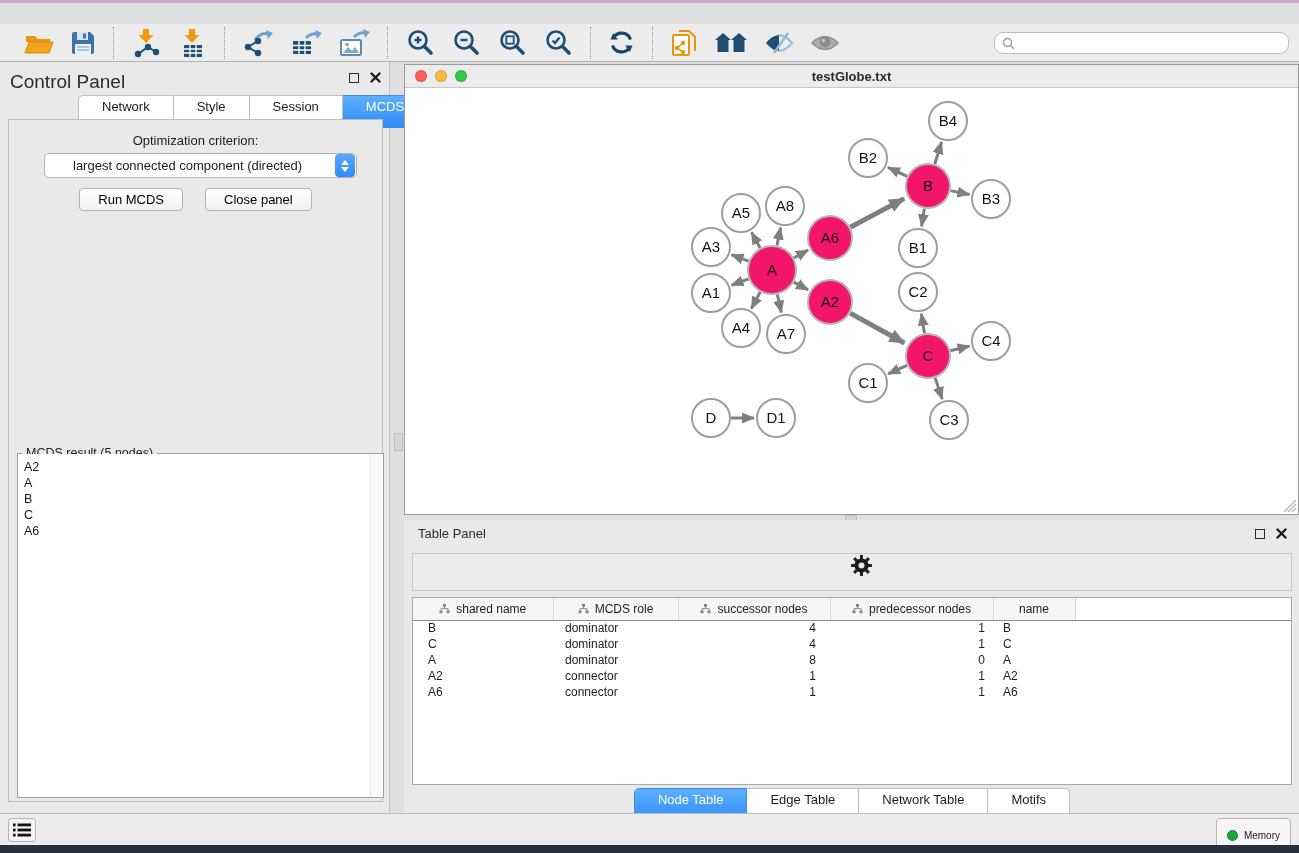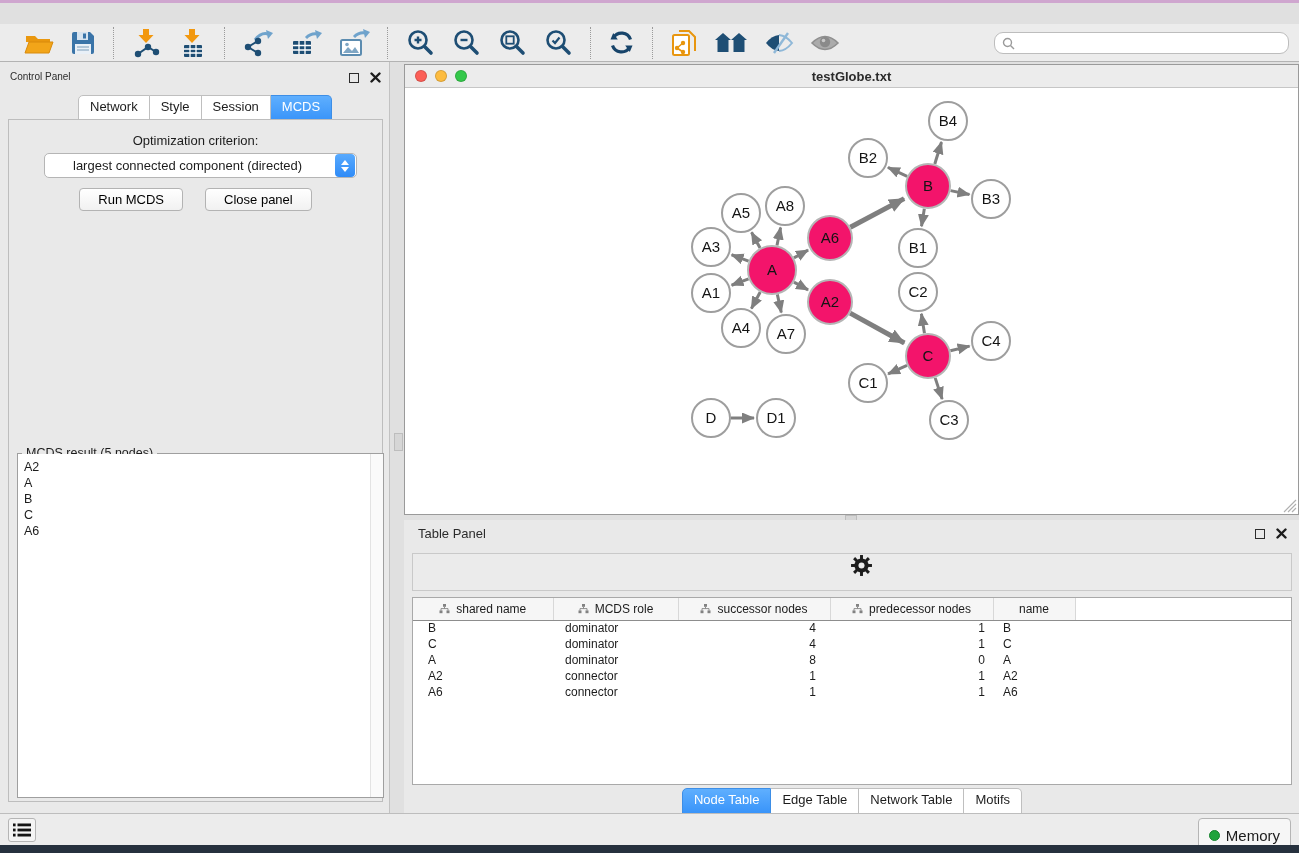--- a/index.html
+++ b/index.html
@@ -16,27 +16,27 @@
   .lights .dot { width:12px; height:12px; border-radius:50%; border:1px solid rgba(0,0,0,.15); }
   .dot.red{background:#fc5f57;} .dot.yellow{background:#fdbc40;} .dot.green{background:#34c84a;}
   .titlebar .lights { left:11px; top:7px; }
   .toolbar { position:absolute; left:0; top:24px; width:1299px; height:38px; background:#ececec; border-bottom:1px solid #b3b3b3; display:flex; align-items:center; padding-left:16px; }
   .tb-btn { display:flex; align-items:center; justify-content:center; height:34px; padding:0 8px; cursor:default; }
   .tb-sep { width:1px; height:32px; border-left:1px dotted #9a9a9a; margin:0 9px; }
   .searchbox { position:absolute; right:10px; top:8px; width:295px; height:22px; background:#fff; border:1px solid #bdbdbd; border-radius:9px; display:flex; align-items:center; padding-left:7px; }
   .searchbox input { border:none; outline:none; flex:1; height:18px; font-size:12px; background:transparent; margin-left:5px; font-family:"Liberation Sans",sans-serif; }
   
   .control-panel { position:absolute; left:0; top:62px; width:390px; height:751px; background:#e9e9e9; border-right:1px solid #c2c2c2; }
-  .cp-title { position:absolute; left:10px; top:9px; font-size:10px; color:#2c2c2c; }
+  .cp-title { position:absolute; left:10px; top:9px; font-size:19px; color:#2c2c2c; }
   .win-float { width:10px; height:10px; border:1.5px solid #2c2c2c; display:inline-block; }
   .panel-icons { position:absolute; display:flex; gap:11px; align-items:center; }
   .control-panel .panel-icons { right:8px; top:10px; }
   .seg-tabs { display:flex; }
   .cp-tabs { position:absolute; left:78px; top:33px; }
-  .seg-tab { height:33px; line-height:22px; padding:0 11px; font-size:13px; background:#fff; border:1px solid #bfbfbf; border-left:none; color:#1c1c1c; text-align:center; }
+  .seg-tab { height:33px; line-height:22px; padding:0 23px; font-size:13px; background:#fff; border:1px solid #bfbfbf; border-left:none; color:#1c1c1c; text-align:center; }
   .seg-tab:first-child { border-left:1px solid #bfbfbf; border-radius:5px 0 0 5px; }
   .seg-tab:last-child { border-radius:0 5px 5px 0; }
   .seg-tab.active { background:linear-gradient(#5faffe,#2e8cf8); color:#fff; border-color:#3d8ee6; }
   .cp-inner { position:absolute; left:8px; top:57px; width:375px; height:683px; border:1px solid #bdbdbd; background:#e9e9e9; }
   .opt-label { position:absolute; left:0; right:0; top:13px; text-align:center; font-size:13px; }
   .dropdown { position:absolute; left:35px; top:33px; width:313px; height:25px; background:#fff; border:1px solid #b5b5b5; border-radius:5px; display:flex; align-items:center; }
   .dropdown .dd-text { flex:1; font-size:13px; padding-left:9px; white-space:nowrap; overflow:hidden;margin-left:19px; }
   .dd-stepper { width:20px; height:23px; border-radius:4px; background:linear-gradient(#58aafe,#2f8bf7); margin-right:1px; display:flex; flex-direction:column; align-items:center; justify-content:center; gap:2px; }
   .tri-up { width:0; height:0; border-left:4px solid transparent; border-right:4px solid transparent; border-bottom:5px solid #fff; }
   .tri-down { width:0; height:0; border-left:4px solid transparent; border-right:4px solid transparent; border-top:5px solid #fff; }
@@ -72,21 +72,21 @@
   td.al { text-align:left; } td.ar { text-align:right; }
   .node-table td:nth-child(1){ padding-left:15px; }
   .node-table td:nth-child(2){ padding-left:12px; }
   .node-table td:nth-child(3){ padding-right:14px; }
   .node-table td:nth-child(4){ padding-right:8px; }
   .node-table td:nth-child(5){ padding-left:10px; }
   .tp-tabs { position:absolute; left:8px; top:268px; width:880px; display:flex; justify-content:center; }
   
   .status-bar { position:absolute; left:0; top:813px; width:1299px; height:32px; background:#ececec; border-top:1px solid #bdbdbd; }
   .sb-list-btn { position:absolute; left:8px; top:4px; width:28px; height:24px; background:#f4f4f4; border:1px solid #b5b5b5; border-radius:3px; display:flex; align-items:center; justify-content:center; }
-  .memory-btn { position:absolute; right:8px; top:4px; height:24px; padding:16px 10px; background:#f6f6f6; border:1px solid #b5b5b5; border-radius:4px; display:flex; align-items:center; gap:6px; font-size:15px; }
+  .memory-btn { position:absolute; right:8px; top:4px; height:24px; padding:16px 10px; background:#f6f6f6; border:1px solid #b5b5b5; border-radius:4px; display:flex; align-items:center; gap:6px; font-size:10px; }
   .mem-dot { width:11px; height:11px; border-radius:50%; background:#1fa33c; border:1px solid #15832d; }
   .bottom-strip { position:absolute; left:0; top:845px; width:1299px; height:8px; background:#26313e; }
 </style>
 </head>
 <body>
 
 <div class="screen">
 
   <div class="top-strip"></div>
 

